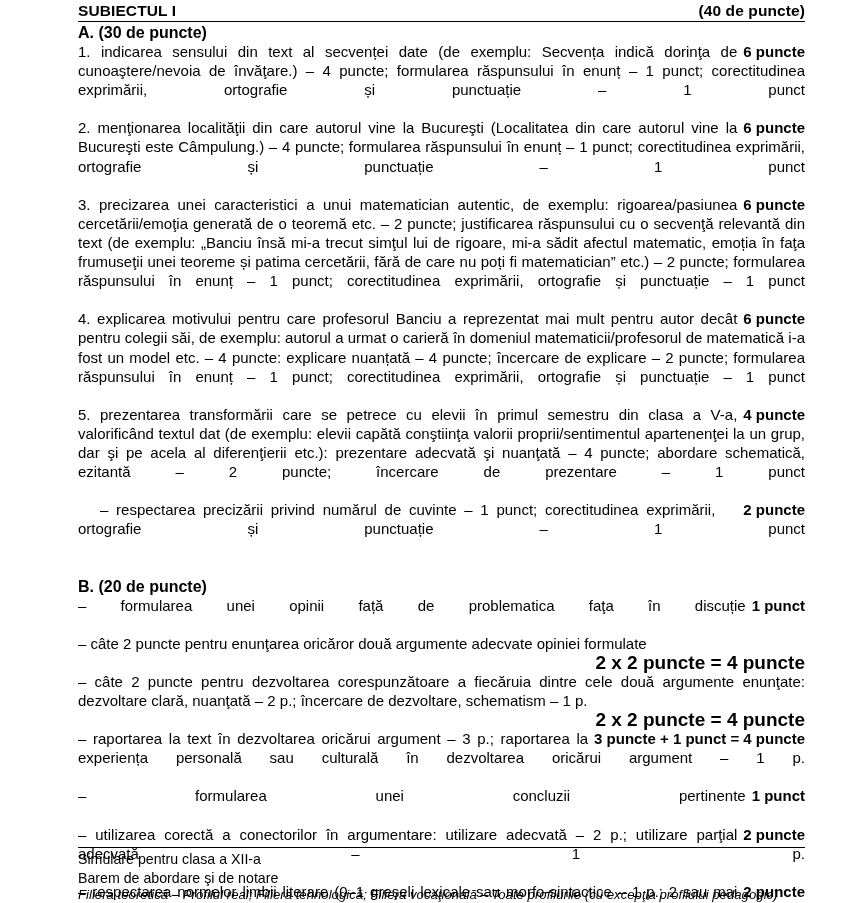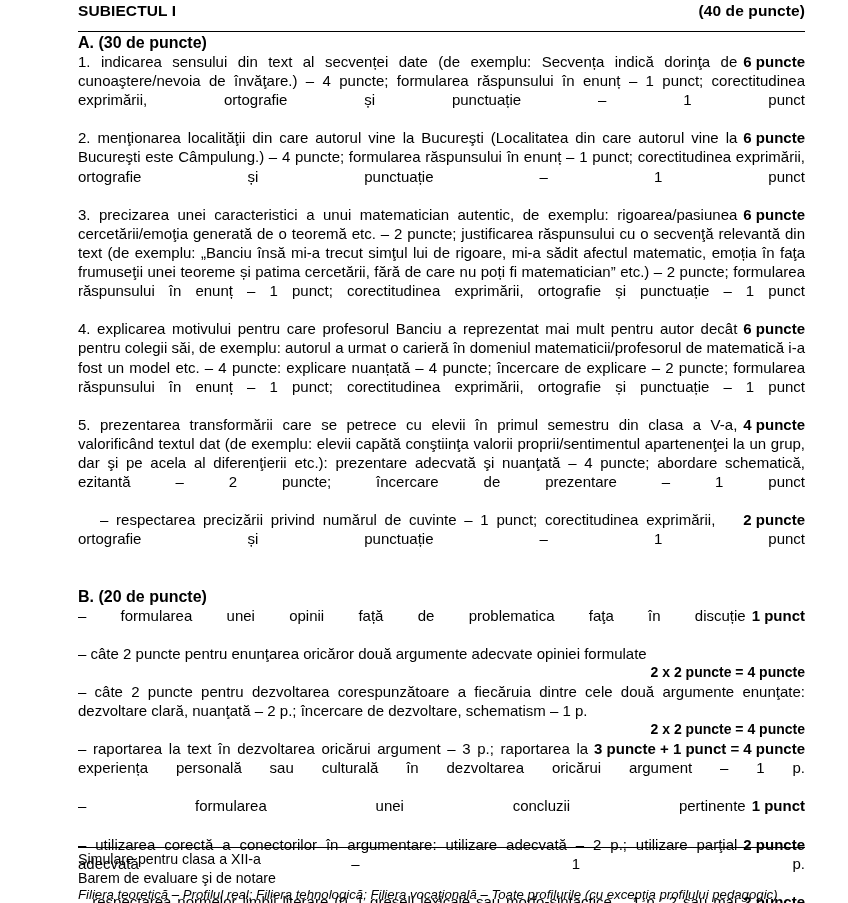--- a/index.html
+++ b/index.html
@@ -24,21 +24,21 @@
 
   
   .header-row {
     display: flex;
     justify-content: space-between;
     align-items: baseline;
     font-size: 15.5px;
     font-weight: bold;
     line-height: 18px;
     border-bottom: 1.6px solid #000;
-    padding-bottom: 11px;
+    padding-bottom: 1px;
     margin-bottom: 1px;
   }
   .header-row .h-left { letter-spacing: 0.1px; }
   .header-row .h-right { letter-spacing: 0.1px; }
 
   
   .sec-title {
     font-size: 16px;
     font-weight: bold;
     line-height: 19px;
@@ -61,21 +61,21 @@
     display: inline-block;
     width: 100%;
     height: 0;
   }
   .tag {
     font-weight: bold;
     float: right;
     margin-left: 6px;
   }
   .tag-line {
-    font-size: 14px;
+    font-size: 19px;
     line-height: 19.1px;
     font-weight: bold;
     text-align: right;
     margin: 0;
   }
   .indent-sub {
     text-indent: 22px;
   }
   .spacer {
     height: 19px;
@@ -175,17 +175,17 @@
   </p>
 
   <p class="para with-tag">
     <span class="tag">2 puncte</span><span>– respectarea normelor limbii literare (0–1 greşeli lexicale sau morfo-sintactice – 1 p.; 2 sau mai multe greşeli – 0 p.)</span>
   </p>
 
   <div class="footer">
     <div class="footer-row">
       <span>Simulare pentru clasa a XII-a</span>
     </div>
-    <div class="footer-line2">Barem de evaluare şi de notare</div>
+    <div class="footer-line2">Barem de abordare şi de notare</div>
     <div class="footer-italic">Filiera teoretică – Profilul real; Filiera tehnologică; Filiera vocaţională – Toate profilurile (cu excepţia profilului pedagogic)</div>
   </div>
 
 </div>
 
 </body></html>

